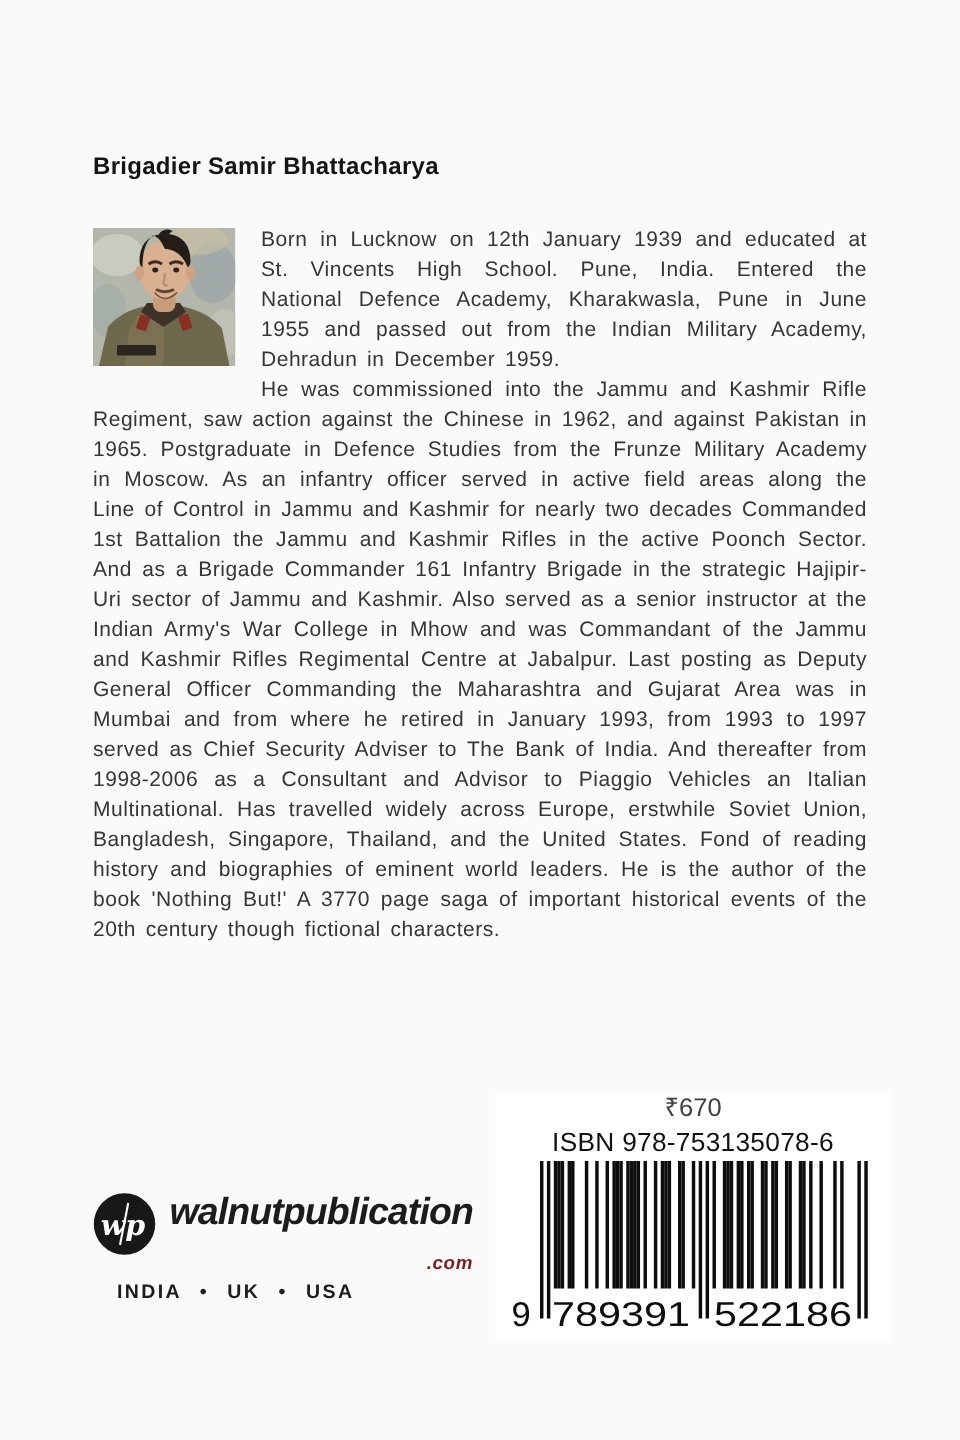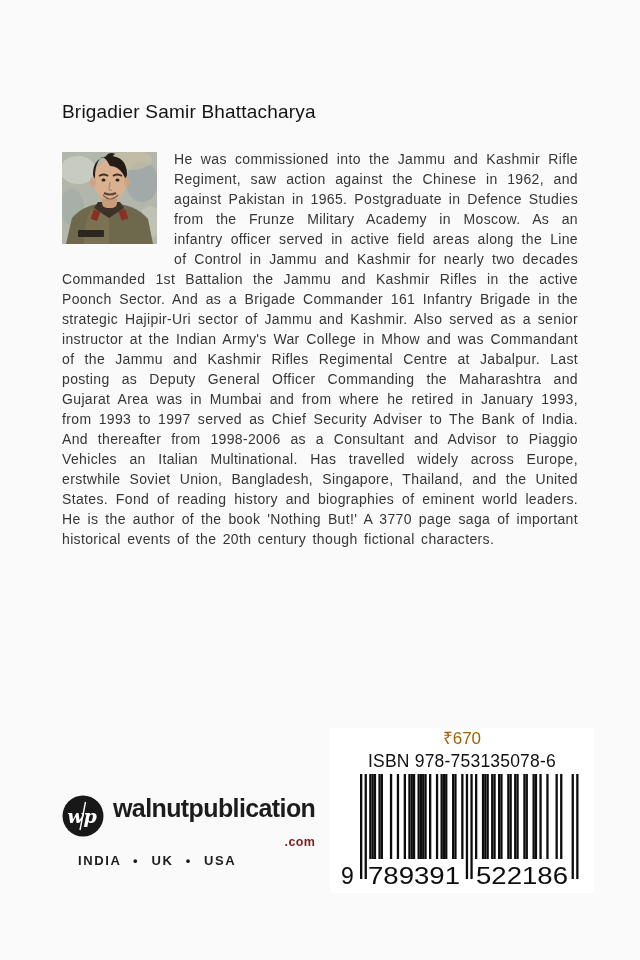--- a/index.html
+++ b/index.html
@@ -10,62 +10,62 @@
     position:relative;
     overflow:hidden;
     color:#343434;
   }
   .cover{position:absolute;inset:0;}
 
   
   .content{position:absolute;left:62px;top:100px;width:516px;}
   .author-title{
     margin:0 0 26px 0;
-    font-size:19px;line-height:23px;font-weight:normal;
+    font-size:16px;line-height:23px;font-weight:bold;
     color:#141414;letter-spacing:0.2px;
   }
   .photo-frame{
     float:left;width:95px;height:92px;
     margin:3px 17px 8px 0;
     overflow:hidden;
   }
   .photo-frame svg{display:block;}
   .bio p{
     margin:0;
     text-align:justify;
     font-size:14px;line-height:20px;
     color:#363636;
     letter-spacing:0.35px;word-spacing:2.2px;
   }
 
   
   .footer-left{position:absolute;left:62px;top:795px;}
   .logo-row{display:flex;}
   .monogram{width:42px;height:42px;flex:0 0 auto;}
-  .wordmark-wrap{position:relative;margin-left:9px;display:inline-block;}
+  .wordmark-wrap{position:relative;margin-left:9px;display:inline-block;font-style:italic;}
   .wordmark{
     font-size:25px;font-weight:bold;color:#1c1c1c;
     letter-spacing:-0.6px;line-height:26px;white-space:nowrap;
   }
   .domain{
     position:absolute;right:0;bottom:-12px;
     font-size:12.5px;font-weight:bold;color:#7f1d1d;letter-spacing:0.4px;
   }
   .countries{
     margin:16px 0 0 16px;
     font-size:13px;font-weight:bold;color:#1c1c1c;
     letter-spacing:1.6px;word-spacing:7px;white-space:nowrap;
   }
 
   
   .footer-right{
     position:absolute;left:330px;top:728px;width:264px;
     background:#ffffff;text-align:center;padding-bottom:6px;
   }
-  .price{font-size:17px;color:#a16207;line-height:21px;}
+  .price{font-size:17px;color:#404040;line-height:21px;}
   .isbn{font-size:17.5px;color:#111111;line-height:21px;margin-top:2px;letter-spacing:0.2px;}
   .barcode-svg{display:block;margin:2px auto 0;}
 </style>
 </head>
 <body>
 
 <div class="cover">
 
   <div class="content">
     <h1 class="author-title">Brigadier Samir Bhattacharya</h1>
@@ -108,20 +108,21 @@
           <ellipse cx="55.5" cy="28" rx="2" ry="1.6" fill="#2a211b"></ellipse>
 
           <path d="M48,30 L47,37 Q48,39 50,38" stroke="#b98f6d" stroke-width="1.5" fill="none"></path>
 
           <path d="M42,41 Q48,44 54,41" stroke="#5c4434" stroke-width="2" fill="none"></path>
 
           <path d="M41,43 Q48,50 56,43 Q52,47 48,47 Q44,47 41,43 Z" fill="#efe6da" stroke="#8a6síste048" stroke-width="0"></path>
           <path d="M41,43 Q48,51 56,43" stroke="#7c5a42" stroke-width="1.2" fill="none"></path>
         </svg>
       </div>
+      <p>Born in Lucknow on 12th January 1939 and educated at St. Vincents High School. Pune, India. Entered the National Defence Academy, Kharakwasla, Pune in June 1955 and passed out from the Indian Military Academy, Dehradun in December 1959.</p>
       <p>He was commissioned into the Jammu and Kashmir Rifle Regiment, saw action against the Chinese in 1962, and against Pakistan in 1965. Postgraduate in Defence Studies from the Frunze Military Academy in Moscow. As an infantry officer  served in active field areas along the Line of Control in Jammu and Kashmir for nearly two decades Commanded 1st Battalion the Jammu and Kashmir Rifles in the active Poonch Sector. And as a Brigade Commander 161 Infantry Brigade in the strategic Hajipir-Uri sector of Jammu and Kashmir. Also served as a senior instructor at the Indian Army's War College in Mhow and was Commandant of the Jammu and Kashmir Rifles Regimental Centre at Jabalpur. Last posting as Deputy General Officer Commanding the Maharashtra and Gujarat Area was in Mumbai and from where he retired in January 1993, from 1993 to 1997 served as Chief Security Adviser to The Bank of India. And thereafter from 1998-2006 as a Consultant and Advisor to Piaggio Vehicles an Italian Multinational. Has travelled widely across Europe, erstwhile Soviet Union, Bangladesh, Singapore, Thailand, and the United States. Fond of reading history and biographies of eminent world leaders. He is the author of the book 'Nothing But!' A 3770 page saga of important historical events of the 20th century though fictional characters.</p>
     </div>
   </div>
 
   <div class="footer-left">
     <div class="logo-row">
       <svg class="monogram" viewBox="0 0 42 42">
         <circle cx="21" cy="21" r="20.5" fill="#181818"></circle>
         <text x="20" y="28" text-anchor="middle" font-family="DejaVu Serif, serif" font-style="italic" font-weight="bold" font-size="19" fill="#ffffff">wp</text>
         <line x1="23.5" y1="7" x2="18" y2="35" stroke="#ffffff" stroke-width="1.4"></line>

